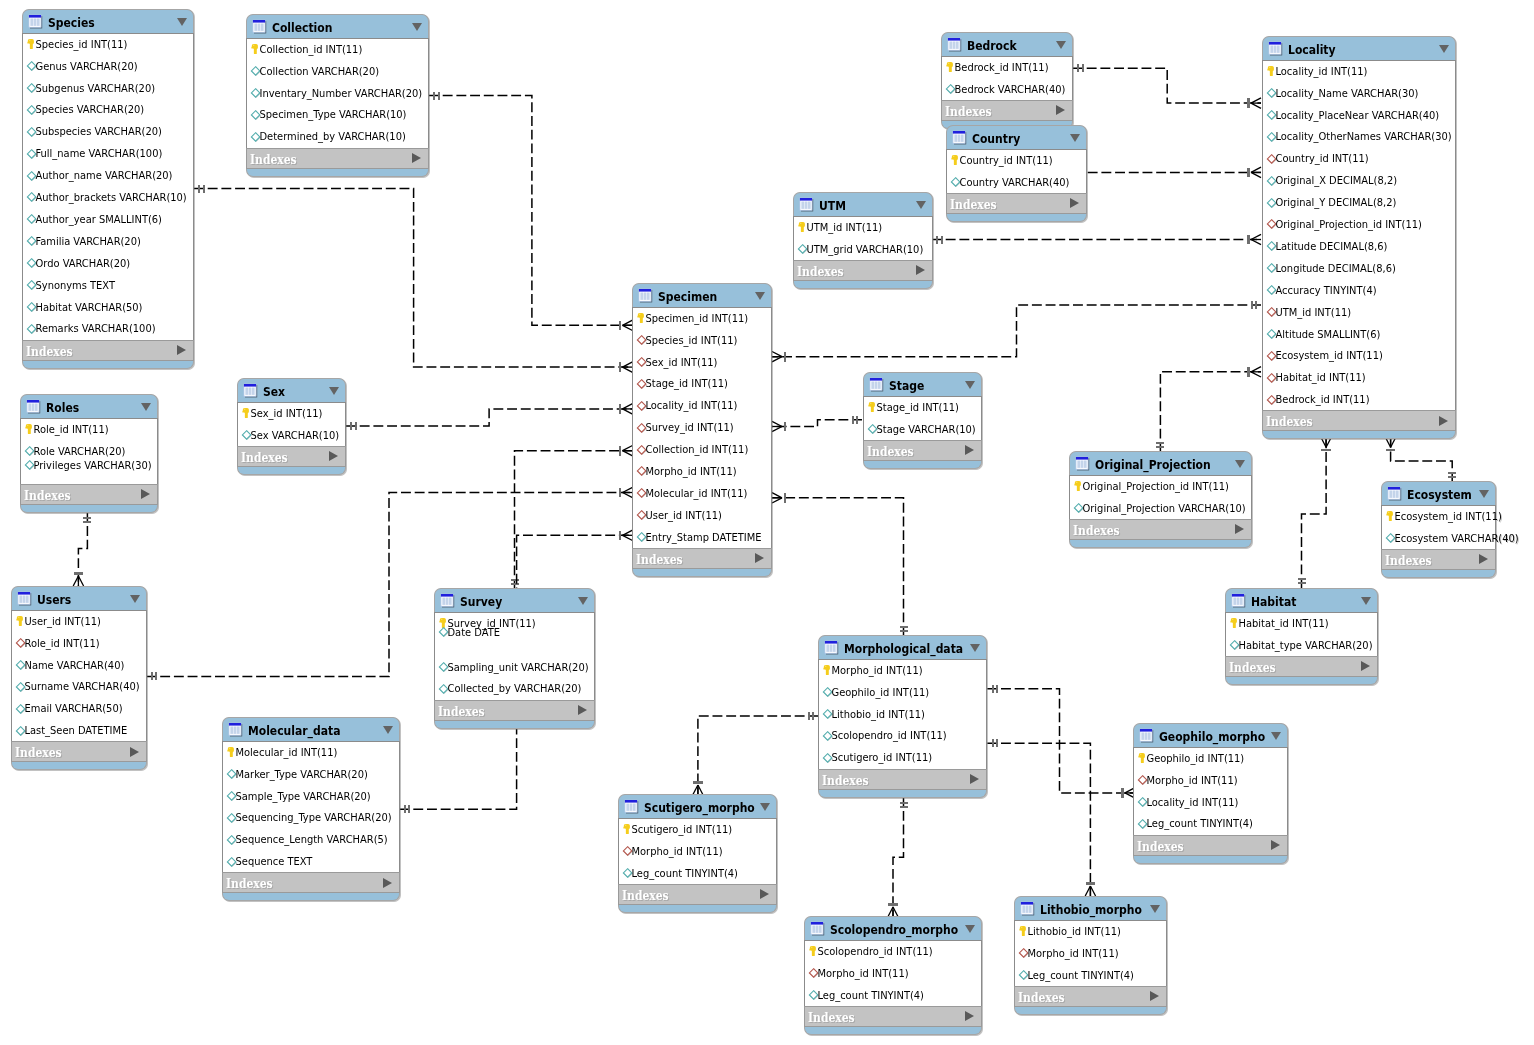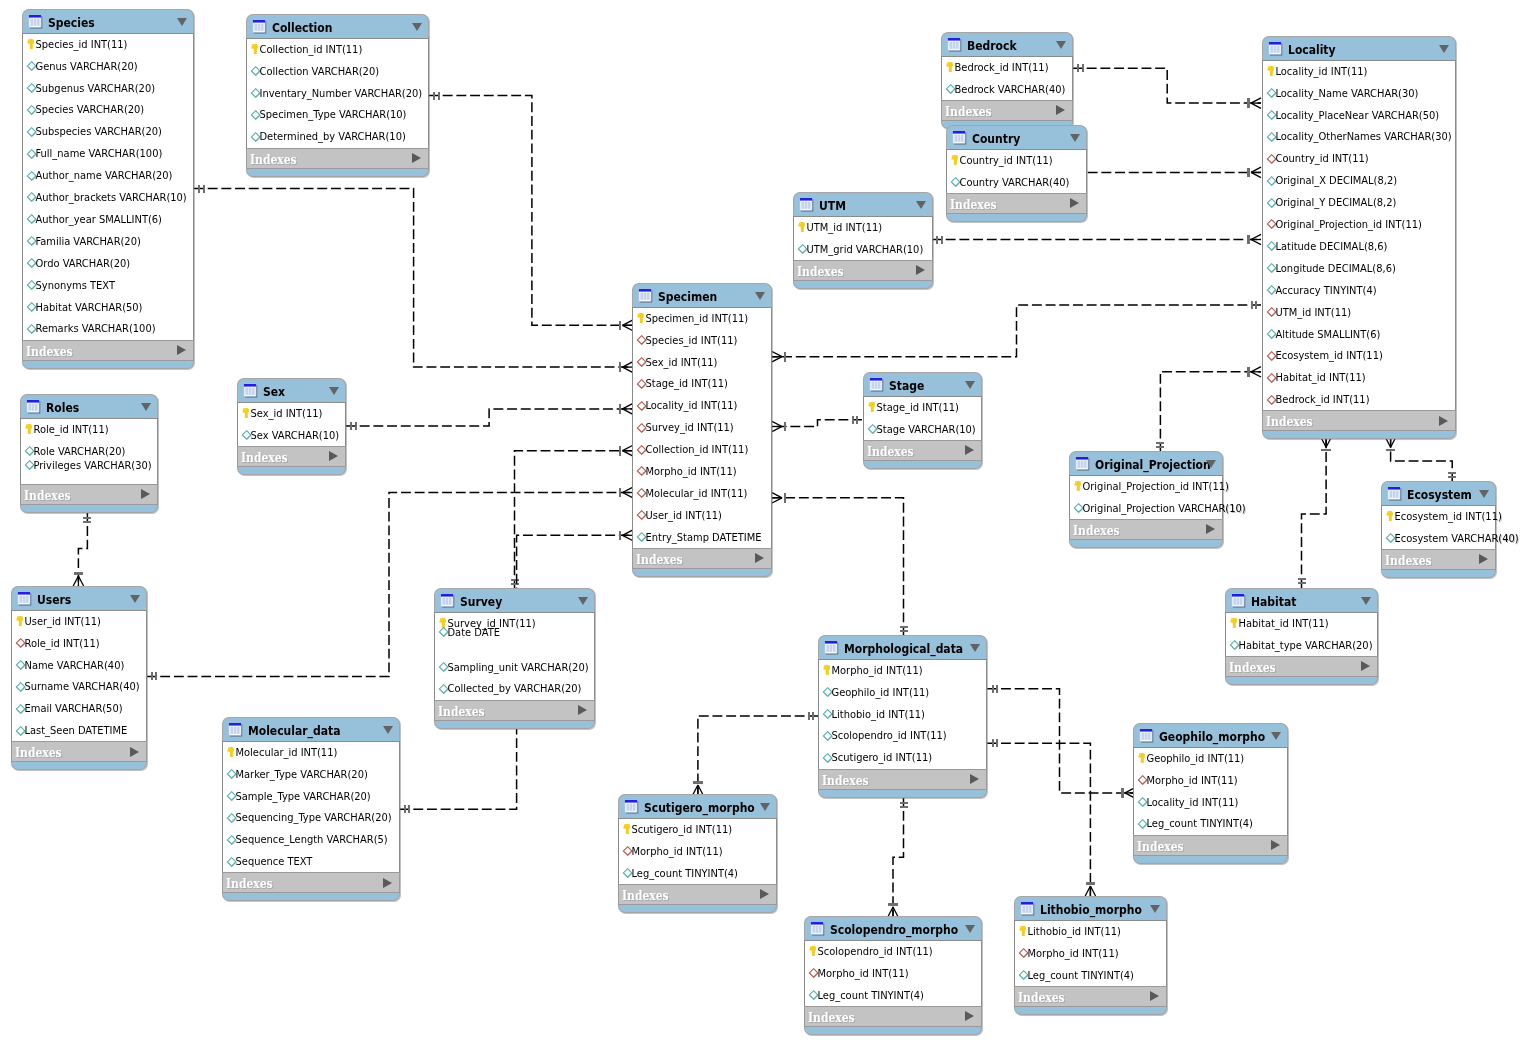--- a/index.html
+++ b/index.html
@@ -917,21 +917,21 @@
               <path d="M7.2 2.2 L11.4 6.4 L7.2 10.6 L3.0 6.4 Z" fill="none" stroke="#d2d2d2" stroke-width="1.0"></path>
               <path d="M6.6 1.7 L10.8 5.9 L6.6 10.1 L2.4 5.9 Z" fill="#ffffff" stroke="#54aeae" stroke-width="1.15"></path>
             </svg></span>
           <span class="ctext">Locality_Name VARCHAR(30)</span>
         </div>
         <div class="row" style="top:43.8px">
           <span class="ico"><svg viewBox="0 0 13 13" width="13" height="13">
               <path d="M7.2 2.2 L11.4 6.4 L7.2 10.6 L3.0 6.4 Z" fill="none" stroke="#d2d2d2" stroke-width="1.0"></path>
               <path d="M6.6 1.7 L10.8 5.9 L6.6 10.1 L2.4 5.9 Z" fill="#ffffff" stroke="#54aeae" stroke-width="1.15"></path>
             </svg></span>
-          <span class="ctext">Locality_PlaceNear VARCHAR(50)</span>
+          <span class="ctext">Locality_PlaceNear VARCHAR(40)</span>
         </div>
         <div class="row" style="top:65.69999999999999px">
           <span class="ico"><svg viewBox="0 0 13 13" width="13" height="13">
               <path d="M7.2 2.2 L11.4 6.4 L7.2 10.6 L3.0 6.4 Z" fill="none" stroke="#d2d2d2" stroke-width="1.0"></path>
               <path d="M6.6 1.7 L10.8 5.9 L6.6 10.1 L2.4 5.9 Z" fill="#ffffff" stroke="#54aeae" stroke-width="1.15"></path>
             </svg></span>
           <span class="ctext">Locality_OtherNames VARCHAR(30)</span>
         </div>
         <div class="row" style="top:87.6px">
           <span class="ico"><svg viewBox="0 0 13 13" width="13" height="13">
@@ -1017,21 +1017,21 @@
             </svg></span>
           <span class="ctext">Bedrock_id INT(11)</span>
         </div>
       </div>
       <div class="idx">
         <span class="ilbl">Indexes</span>
         <span class="iarr"></span>
       </div>
       <div class="foot"></div>
     </div>
-    <div class="tbl" style="left: 1069px; top: 451px; width: 154px; text-align: right;">
+    <div class="tbl" style="left: 1069px; top: 451px; width: 183px; text-align: right;">
       <div class="hdr">
         <span class="ticon"><svg viewBox="0 0 15 15" width="15" height="15">
             <rect x="2.0" y="2.1" width="12.2" height="12.3" fill="#3a444e" opacity="0.85"></rect>
             <rect x="0.9" y="1.0" width="12.2" height="12.3" fill="#ffffff" stroke="#a9c2e6" stroke-width="0.8"></rect>
             <rect x="0.9" y="1.0" width="12.2" height="2.6" fill="#2020dd"></rect>
             <rect x="2.0" y="4.5" width="10.0" height="7.4" fill="#e6edf9"></rect>
             <rect x="2.6" y="4.6" width="2.4" height="7.2" fill="#c4d4ea"></rect>
             <rect x="5.8" y="4.6" width="2.4" height="7.2" fill="#c4d4ea"></rect>
             <rect x="9.0" y="4.6" width="2.4" height="7.2" fill="#c4d4ea"></rect>
           </svg></span>

